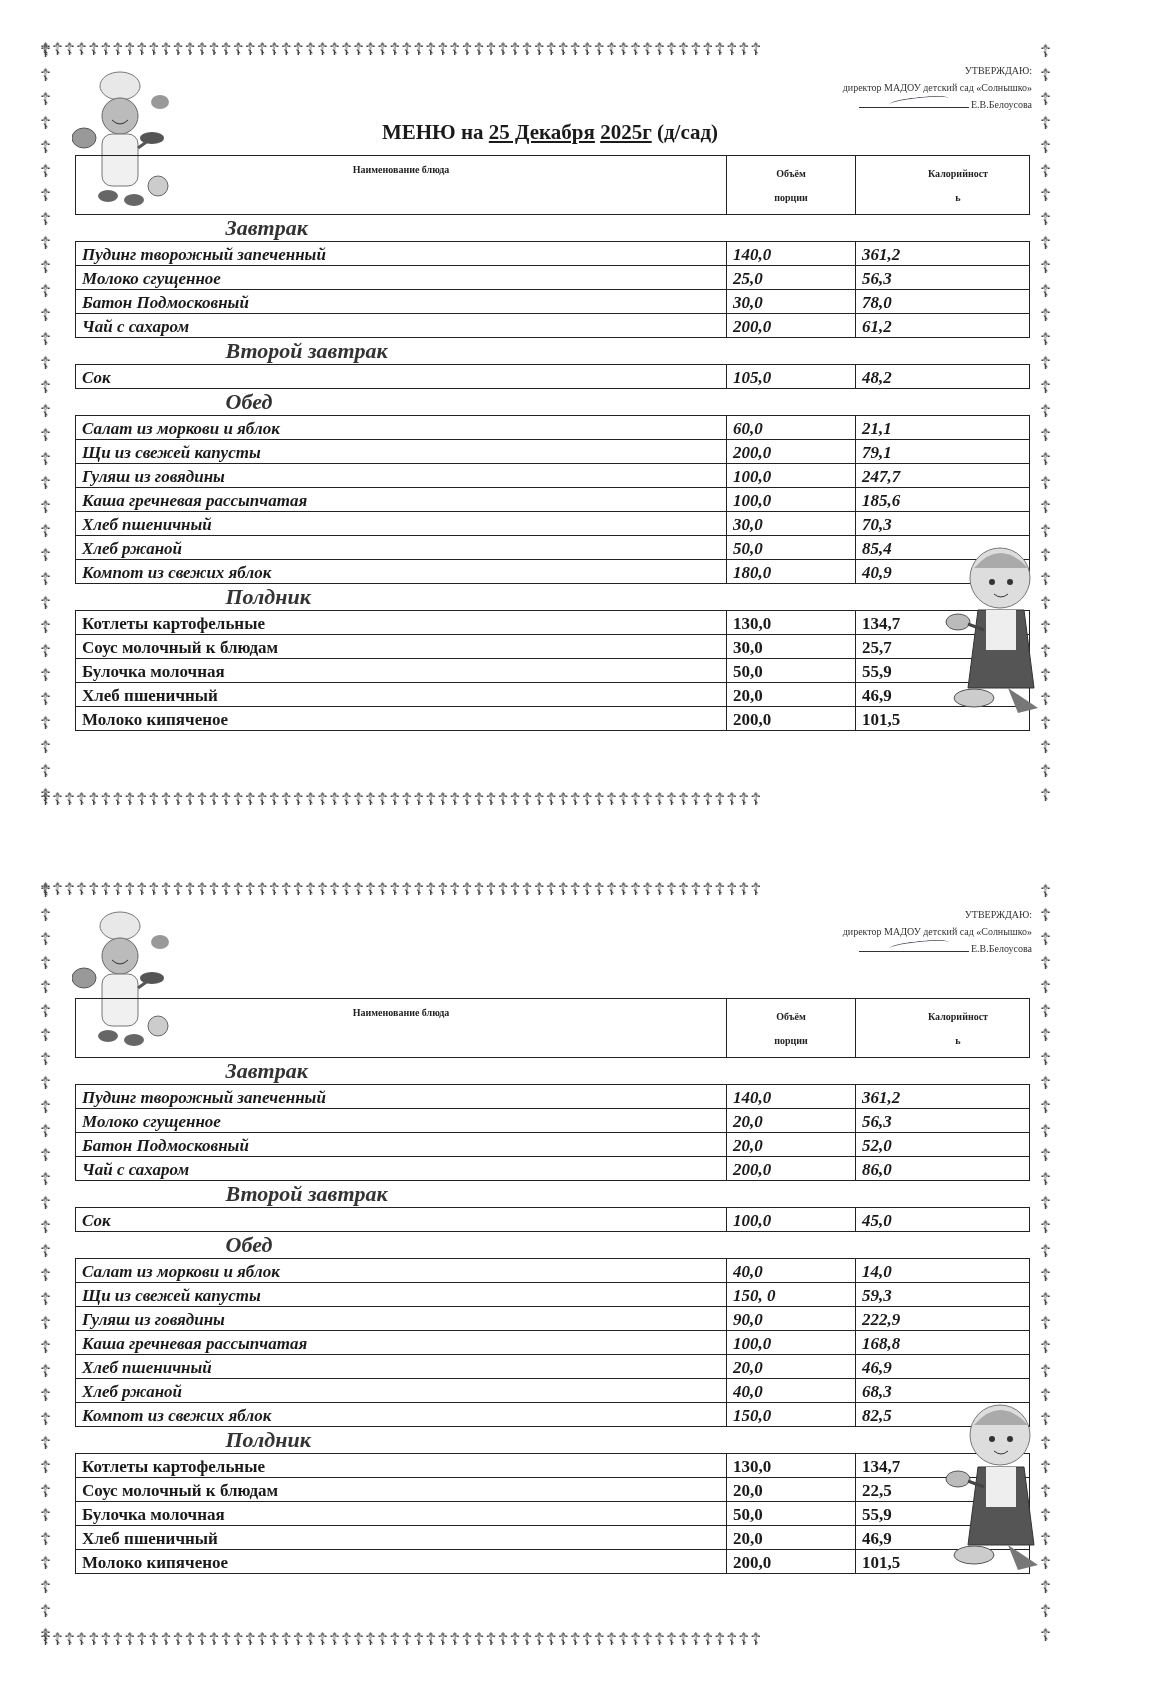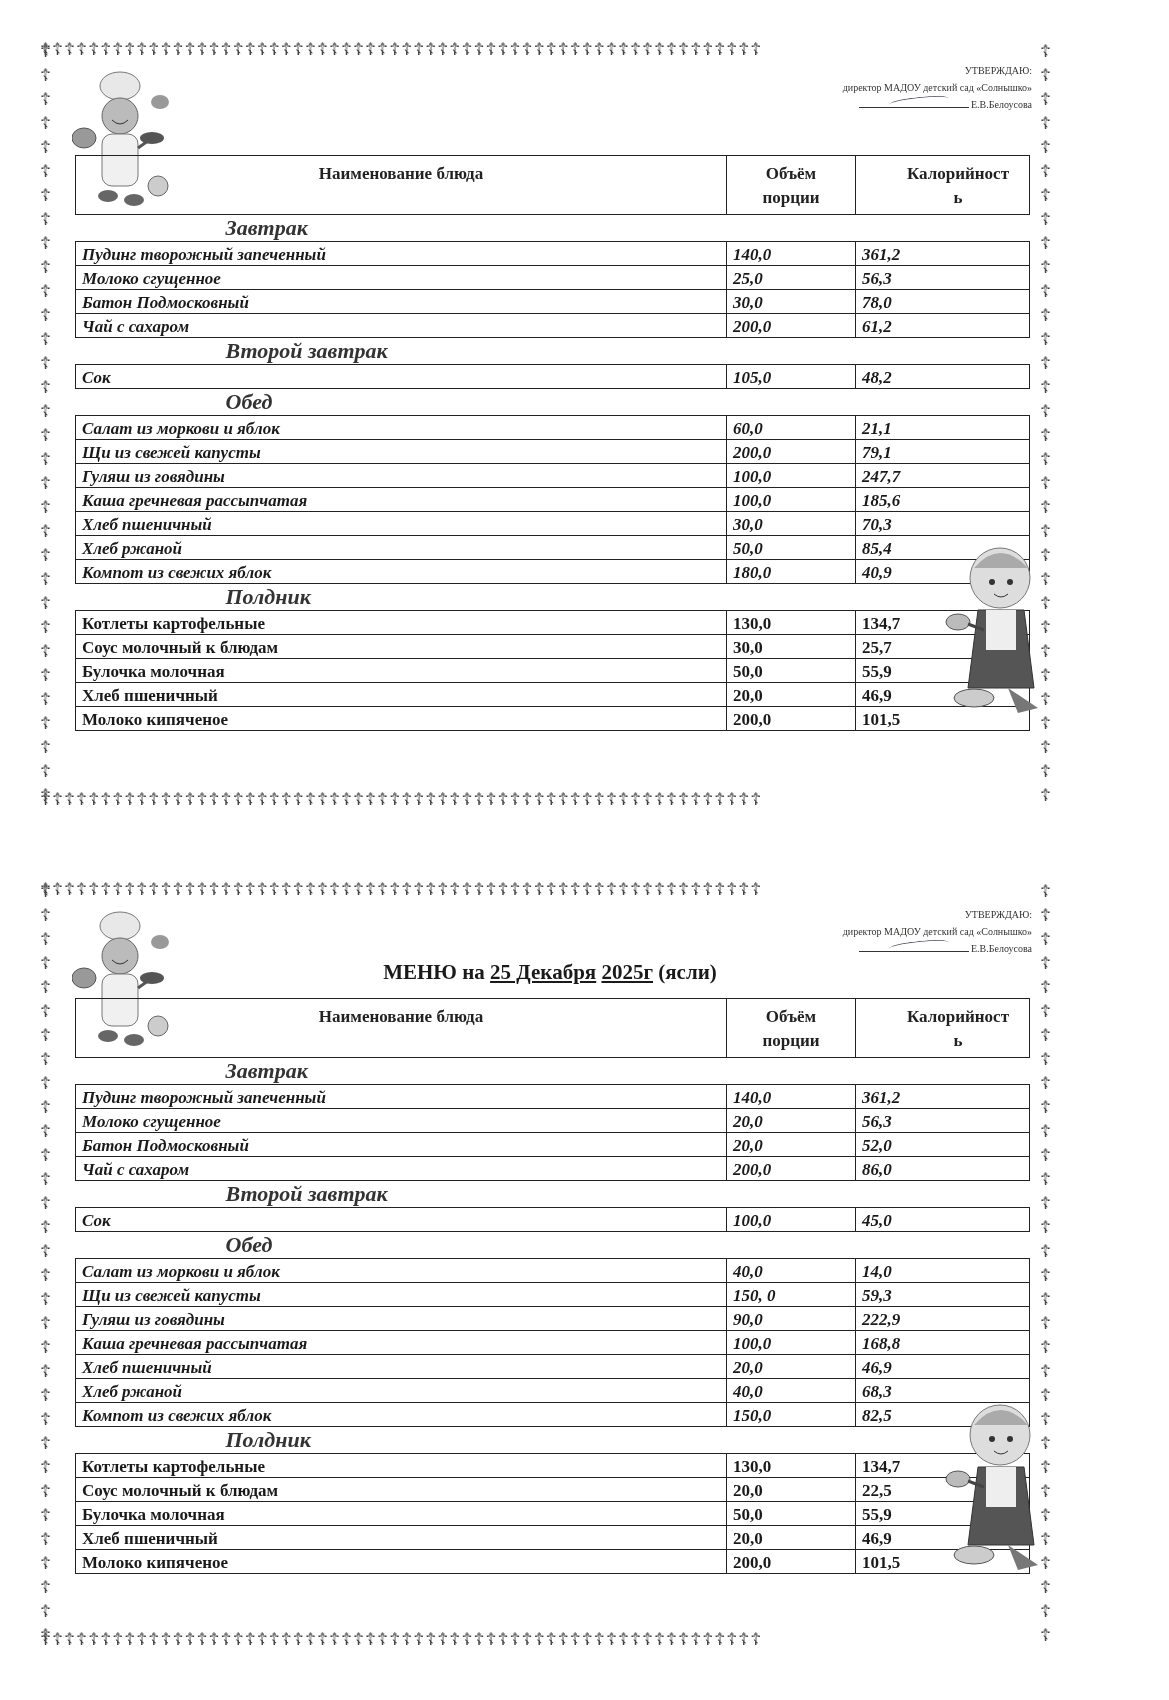--- a/index.html
+++ b/index.html
@@ -15,21 +15,21 @@
   .border .edge.r { top: 0; bottom: 0; right: 0; width: 20px; white-space: normal; word-break: break-all; line-height: 24px; }
   .chef { position: absolute; left: 32px; top: 28px; width: 110px; height: 150px; }
   .kid { position: absolute; right: 12px; width: 110px; height: 180px; }
   .approve { position: absolute; right: 28px; text-align: right; font-size: 10px; line-height: 17px; color: #333; }
   .approve .sig-line { display: inline-block; width: 110px; border-bottom: 1px solid #333; margin-right: 2px; position: relative; height: 10px; }
   .approve .sig-line::after { content: ""; position: absolute; left: 30px; top: 0; width: 60px; height: 8px; border-top: 1px solid #556; border-radius: 50% 50% 0 0; transform: rotate(-6deg); }
   .title { position: absolute; left: 0; right: 0; text-align: center; font-weight: bold; font-size: 21px; }
   .title .u { text-decoration: underline; }
   table.menu { position: absolute; left: 35px; width: 955px; border-collapse: collapse; font-size: 17px; }
   table.menu td, table.menu th { border: 1px solid #222; padding: 0 6px; height: 23px; vertical-align: bottom; }
-  table.menu th { font-weight: bold; font-size: 17px; vertical-align: top; padding-top: 6px; height: 50px; color: #222; }
+  table.menu th { font-weight: bold; font-size: 10px; vertical-align: top; padding-top: 6px; height: 50px; color: #222; }
   table.menu th.name { text-align: center; vertical-align: top; padding-top: 8px; }
   table.menu th.qty, table.menu th.cal { width: 120px; text-align: center; line-height: 24px; }
   table.menu th.qty { width: 116px; }
   table.menu th.cal { width: 130px; padding-left: 37px; }
   table.menu td.section { border-left: none; border-right: none; font-style: italic; font-weight: bold; padding-left: 150px; font-size: 22px; color: #333; }
   table.menu tr.italic td { font-style: italic; font-weight: bold; }
   table.menu tr.plain td { font-style: normal; font-weight: bold; }
   table.menu td.num { font-size: 17px; }
   .top table.menu { top: 115px; }
   .bottom table.menu { top: 118px; }
@@ -62,20 +62,21 @@
     <ellipse cx="36" cy="128" rx="10" ry="6" fill="#666"></ellipse>
     <ellipse cx="62" cy="132" rx="10" ry="6" fill="#666"></ellipse>
     <circle cx="86" cy="118" r="10" fill="#ccc" stroke="#666"></circle>
     <ellipse cx="88" cy="34" rx="9" ry="7" fill="#999"></ellipse>
   </svg>
   <div class="approve">
     <div>УТВЕРЖДАЮ:</div>
     <div>директор МАДОУ детский сад «Солнышко»</div>
     <div><span class="sig-line"></span><span>Е.В.Белоусова</span></div>
   </div>
+  <div class="title"><span>МЕНЮ на </span><span class="u">25 Декабря</span> <span class="u">2025г</span><span> (д/сад)</span></div>
   <table class="menu">
     <thead>
       <tr>
         <th class="name">Наименование блюда</th>
         <th class="qty"><span>Объём</span><br><span>порции</span></th>
         <th class="cal"><span>Калорийност</span><br><span>ь</span></th>
       </tr>
     </thead>
     <tbody>
         <tr class="sec-row">
@@ -209,21 +210,20 @@
     <ellipse cx="36" cy="128" rx="10" ry="6" fill="#666"></ellipse>
     <ellipse cx="62" cy="132" rx="10" ry="6" fill="#666"></ellipse>
     <circle cx="86" cy="118" r="10" fill="#ccc" stroke="#666"></circle>
     <ellipse cx="88" cy="34" rx="9" ry="7" fill="#999"></ellipse>
   </svg>
   <div class="approve">
     <div>УТВЕРЖДАЮ:</div>
     <div>директор МАДОУ детский сад «Солнышко»</div>
     <div><span class="sig-line"></span><span>Е.В.Белоусова</span></div>
   </div>
-  <div class="title"><span>МЕНЮ на </span><span class="u">25 Декабря</span> <span class="u">2025г</span><span> (ясли)</span></div>
   <table class="menu">
     <thead>
       <tr>
         <th class="name">Наименование блюда</th>
         <th class="qty"><span>Объём</span><br><span>порции</span></th>
         <th class="cal"><span>Калорийност</span><br><span>ь</span></th>
       </tr>
     </thead>
     <tbody>
         <tr class="sec-row">

